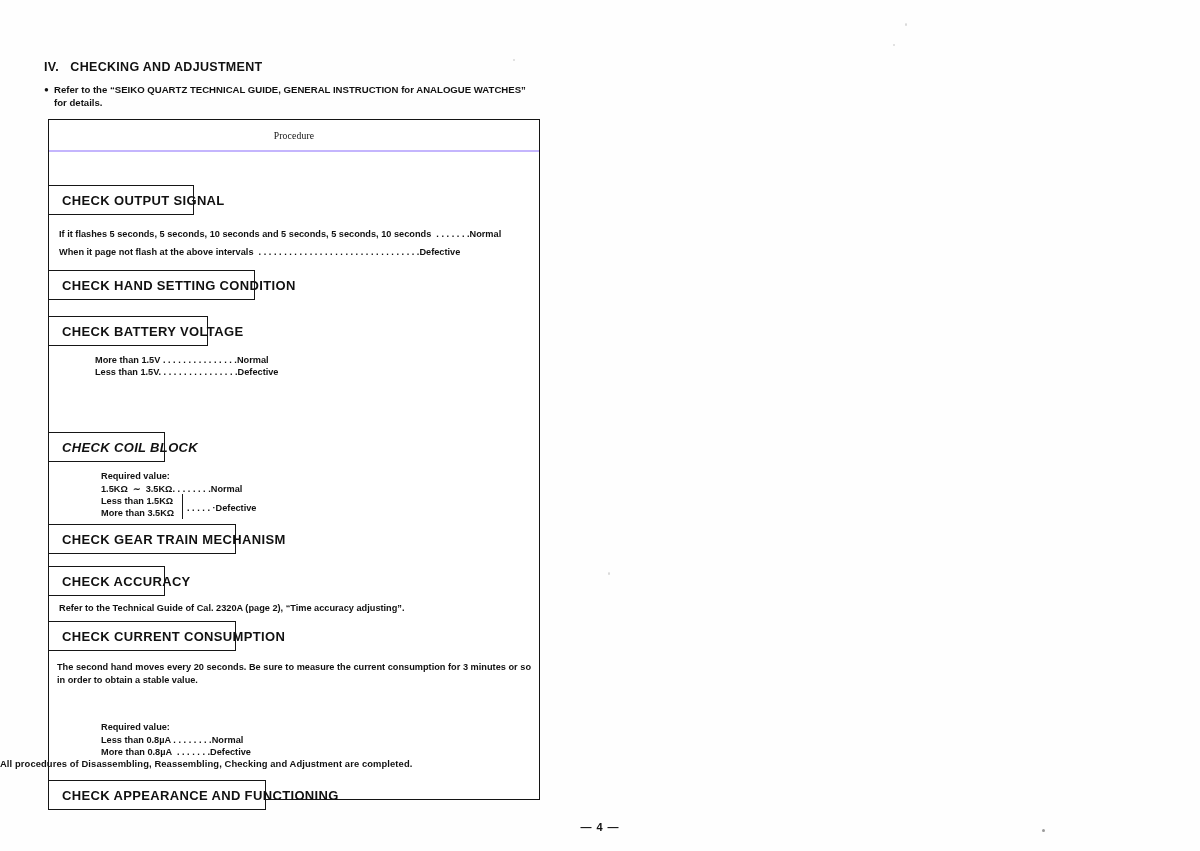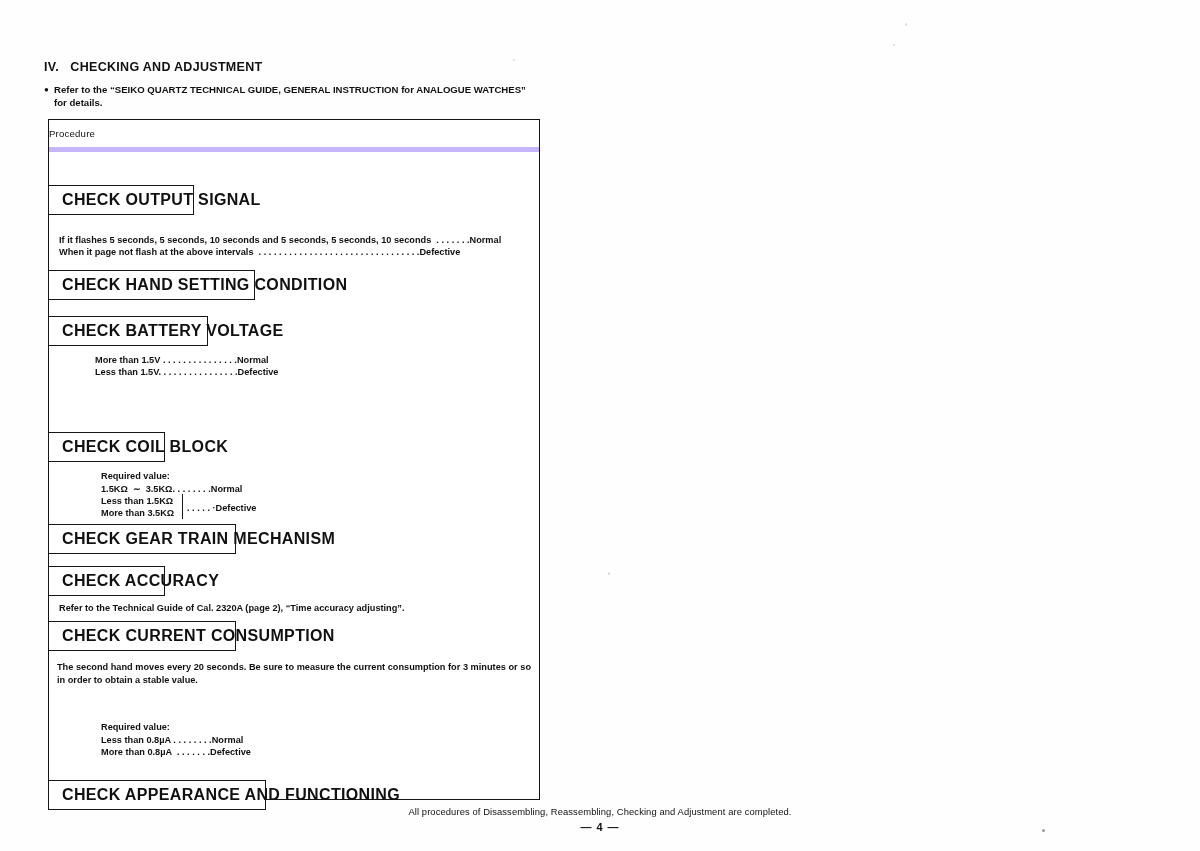--- a/index.html
+++ b/index.html
@@ -68,24 +68,26 @@
     top: 119px;
     width: 492px;
     height: 681px;
     border: 1.3px solid #141414;
     box-sizing: border-box;
     background: #ffffff;
   }
 
   .table-header {
     height: 32px;
-    border-bottom: 5px solid #c4b5fd;
+    border-bottom: 2px solid #c4b5fd;
     display: flex;
     align-items: center;
+    justify-content: center;
     box-sizing: border-box;
+    font-family: Liberation Serif, serif;
   }
   .table-header span {
     font-size: 9.6px;
     letter-spacing: 0.2px;
   }
 
   .table-body {
     position: relative;
     height: 647px;
   }
@@ -95,21 +97,21 @@
     position: absolute;
     left: -1px;
     border: 1.2px solid #161616;
     box-sizing: border-box;
     height: 30px;
     display: flex;
     align-items: center;
     background: #ffffff;
   }
   .step-box .step-label {
-    font-size: 16px;
+    font-size: 13px;
     font-weight: bold;
     letter-spacing: 0.35px;
     padding-left: 13px;
     white-space: nowrap;
   }
 
   
   .text-block {
     position: absolute;
     font-size: 9.2px;
@@ -131,26 +133,26 @@
   }
   .vbrace .brace-bar {
     position: absolute;
     width: 1px;
     background: #1a1a1a;
   }
 
   
   .footer-note {
     position: absolute;
-    top: 806px;
+    top: 758px;
     left: 0;
     width: 1200px;
-    text-align: center;
+    text-align: left;
     font-size: 9.4px;
-    font-weight: normal;
+    font-weight: bold;
     letter-spacing: 0.1px;
   }
   .page-number {
     position: absolute;
     top: 821px;
     left: 0;
     width: 1200px;
     text-align: center;
     font-size: 11px;
     font-weight: bold;
@@ -180,35 +182,35 @@
 
     <div class="table-header">
       <span>Procedure</span>
     </div>
 
     <div class="table-body">
 
       <div class="step-box" style="top:33px; width:146px;">
         <span class="step-label">CHECK OUTPUT SIGNAL</span>
       </div>
-      <div class="text-block" style="left:10px; top:82px;"><span>If it flashes 5 seconds, 5 seconds, 10 seconds and 5 seconds, 5 seconds, 10 seconds  . . . . . . .Normal</span></div>
+      <div class="text-block" style="left:10px; top:76px;"><span>If it flashes 5 seconds, 5 seconds, 10 seconds and 5 seconds, 5 seconds, 10 seconds  . . . . . . .Normal</span></div>
       <div class="text-block" style="left:10px; top:94px;"><span>When it page not flash at the above intervals  . . . . . . . . . . . . . . . . . . . . . . . . . . . . . . . .Defective</span></div>
 
       <div class="step-box" style="top:118px; width:207px;">
         <span class="step-label">CHECK HAND SETTING CONDITION</span>
       </div>
 
       <div class="step-box" style="top:164px; width:160px;">
         <span class="step-label">CHECK BATTERY VOLTAGE</span>
       </div>
       <div class="text-block" style="left:46px; top:202px;"><span>More than 1.5V . . . . . . . . . . . . . . .Normal</span></div>
       <div class="text-block" style="left:46px; top:214px;"><span>Less than 1.5V. . . . . . . . . . . . . . . .Defective</span></div>
 
 
-      <div class="step-box" style="top:280px; width:117px;">
+      <div class="step-box" style="top:280px; width:117px;font-style:italic;">
         <span class="step-label">CHECK COIL BLOCK</span>
       </div>
       <div class="text-block" style="left:52px; top:318px;"><span>Required value:</span></div>
       <div class="text-block" style="left:52px; top:331px;"><span>1.5KΩ  ∼  3.5KΩ. . . . . . . .Normal</span></div>
       <div class="text-block" style="left:52px; top:343px;"><span>Less than 1.5KΩ</span></div>
       <div class="text-block" style="left:52px; top:355px;"><span>More than 3.5KΩ</span></div>
       <div class="vbrace" style="left:133px; top:342px; width:100px; height:26px;">
         <span class="brace-bar" style="left:0px; top:0px; height:25px;"></span>
       </div>
       <div class="text-block" style="left:138px; top:350px;"><span>. . . . . ·Defective</span></div>

